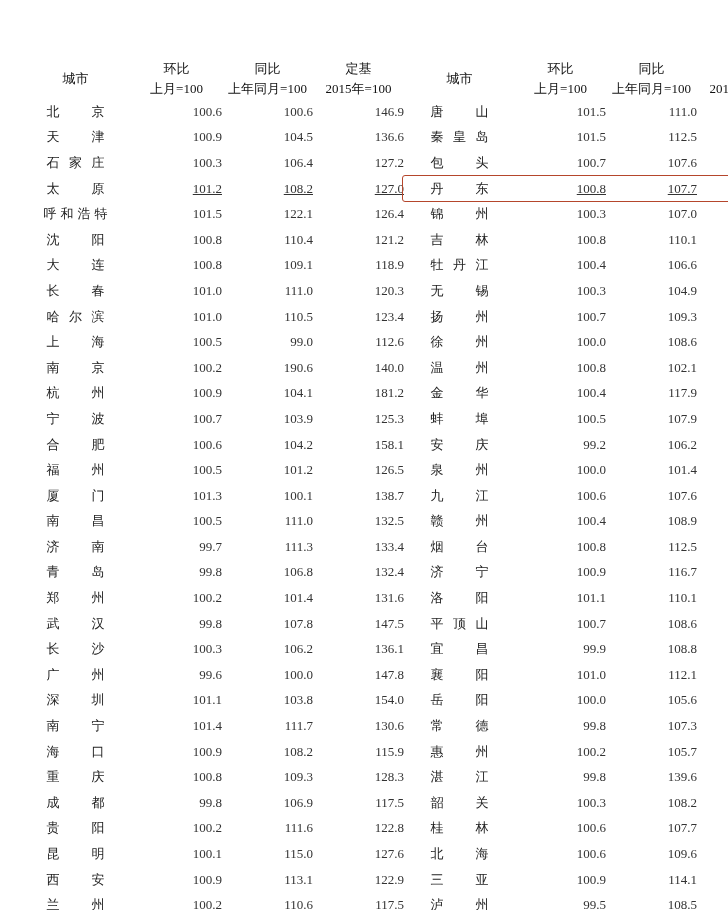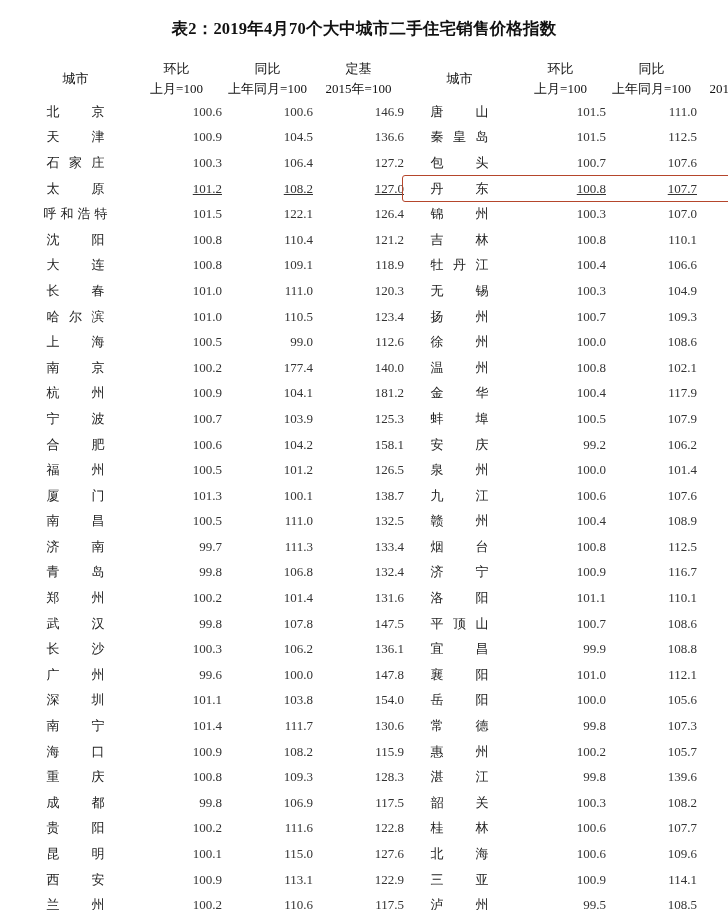--- a/index.html
+++ b/index.html
@@ -128,21 +128,20 @@
     border: 1.6px solid #b5462c;
     border-radius: 3px;
     box-sizing: border-box;
   }
 </style>
 </head>
 <body>
 
 <div class="page">
 
-  <div class="title">表2：2019年4月70个大中城市二手住宅销售价格指数</div>
 
   <div class="table-wrap">
     <table class="idx">
       <colgroup>
         <col class="c-city">
           <col class="c-num">
           <col class="c-num2">
           <col class="c-num2">
         <col class="c-city">
           <col class="c-num">
@@ -268,21 +267,21 @@
             <td class="num vsep">99.0</td>
             <td class="num vsep">112.6</td>
             <td class="city vsep"><span class="nm">徐　州</span></td>
             <td class="num vsep">100.0</td>
             <td class="num vsep">108.6</td>
             <td class="num vsep">122.6</td>
           </tr>
           <tr>
             <td class="city"><span class="nm">南　京</span></td>
             <td class="num vsep">100.2</td>
-            <td class="num vsep">177.4</td>
+            <td class="num vsep">190.6</td>
             <td class="num vsep">140.0</td>
             <td class="city vsep"><span class="nm">温　州</span></td>
             <td class="num vsep">100.8</td>
             <td class="num vsep">102.1</td>
             <td class="num vsep">113.9</td>
           </tr>
           <tr>
             <td class="city"><span class="nm">杭　州</span></td>
             <td class="num vsep">100.9</td>
             <td class="num vsep">104.1</td>

